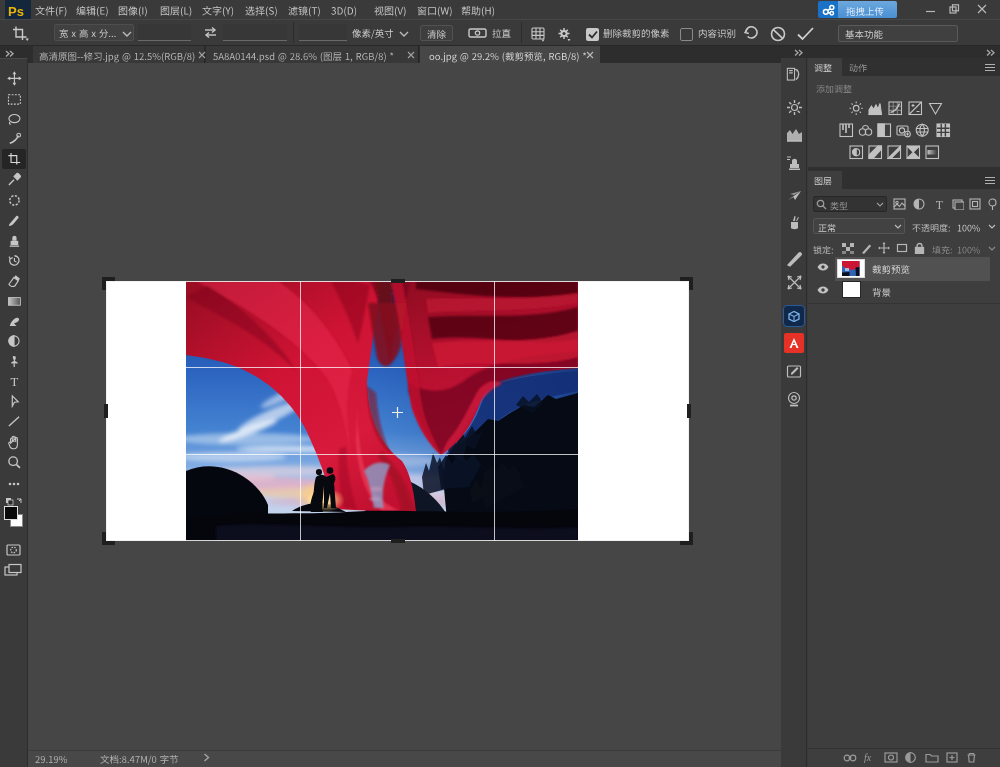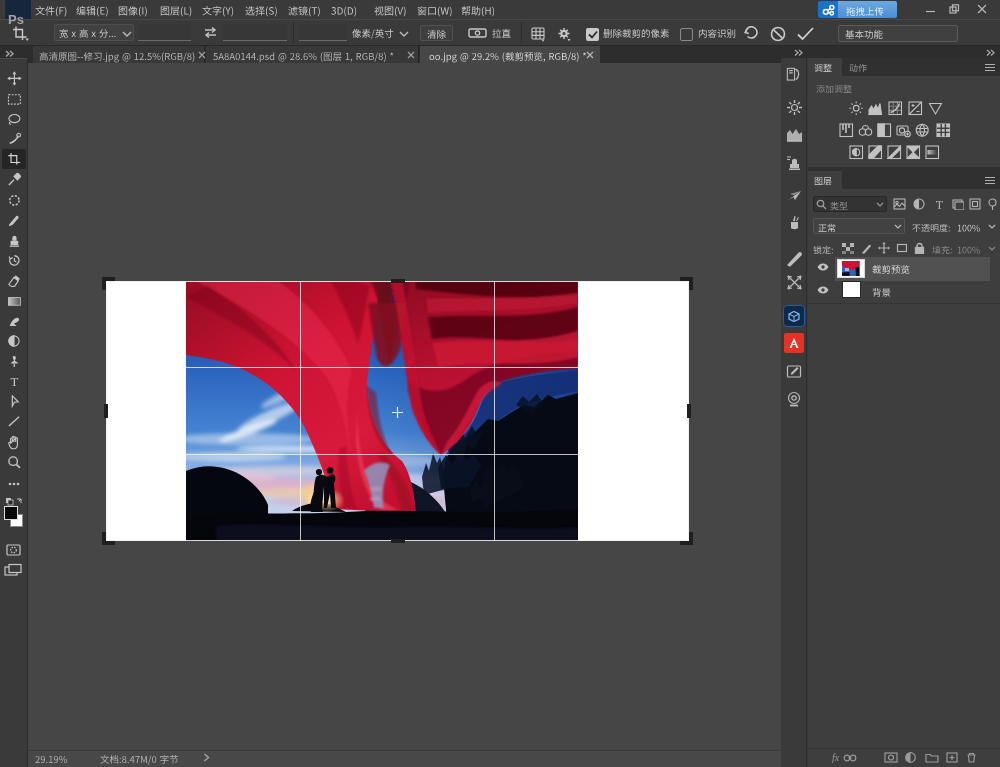--- a/index.html
+++ b/index.html
@@ -10,21 +10,21 @@
 <div class="abs" style="left:0px;top:0px;width:1000px;height:19px;background:#3a3a3a"></div>
     <div class="abs" style="left:0px;top:19px;width:1000px;height:27px;background:#3a3a3a;border-top:1px solid #474747;border-bottom:1px solid #282828"></div>
     <div class="abs" style="left:0px;top:46px;width:1000px;height:17px;background:#2d2d2d"></div>
     <div class="abs" style="left:0px;top:58px;width:28px;height:709px;background:#3a3a3a;border-right:1px solid #2c2c2c;border-top:1px solid #4a4a4a"></div>
     <div class="abs" style="left:28px;top:63px;width:753px;height:687px;background:#464646"></div>
     <div class="abs" style="left:28px;top:750px;width:753px;height:17px;background:#484848;border-top:1px solid #3a3a3a"></div>
     <div class="abs" style="left:781px;top:58px;width:219px;height:709px;background:#3a3a3a"></div>
     <div class="abs" style="left:781px;top:58px;width:26px;height:709px;background:#3a3a3a;border-right:1px solid #2c2c2c"></div>
     <div class="abs" style="left:808px;top:58px;width:192px;height:709px;background:#3e3e3e"></div>
     <div class="abs" style="left:5px;top:0px;width:26px;height:19px;background:#15273d;border-radius:1px"></div>
-    <div class="abs" style="left:8px;top:12px;font:bold 13px 'Liberation Sans',sans-serif;color:#a3a3a3">Ps</div>
+    <div class="abs" style="left:8px;top:4px;font:bold 13px 'Liberation Sans',sans-serif;color:#eab308">Ps</div>
     <svg style="position:absolute;left:35px;top:3px;overflow:visible" width="33" height="15">
       <path fill="#c9c9c9" transform="translate(0,11.6)" d="M4.2 -8.2C4.5 -7.7 4.9 -7.1 5 -6.7L5.8 -6.9C5.7 -7.3 5.3 -8 5 -8.5ZM0.5 -6.6V-5.9H2.1C2.6 -4.4 3.4 -3.1 4.5 -2C3.4 -1.1 2 -0.4 0.4 0.1C0.5 0.2 0.8 0.6 0.8 0.8C2.5 0.2 3.9 -0.5 5 -1.5C6.2 -0.5 7.5 0.3 9.2 0.7C9.3 0.5 9.5 0.2 9.7 0C8.1 -0.4 6.7 -1.1 5.6 -2C6.6 -3 7.4 -4.3 8 -5.9H9.5V-6.6ZM5 -2.5C4.1 -3.5 3.4 -4.6 2.8 -5.9H7.1C6.6 -4.5 5.9 -3.4 5 -2.5Z M13.2 -3.4V-2.7H16V0.8H16.8V-2.7H19.5V-3.4H16.8V-5.6H19.1V-6.4H16.8V-8.3H16V-6.4H14.7C14.8 -6.8 14.9 -7.3 15 -7.8L14.3 -7.9C14.1 -6.6 13.7 -5.3 13.1 -4.5C13.3 -4.4 13.6 -4.2 13.7 -4.1C14 -4.5 14.2 -5 14.5 -5.6H16V-3.4ZM12.7 -8.4C12.1 -6.9 11.3 -5.4 10.3 -4.4C10.4 -4.2 10.7 -3.8 10.8 -3.6C11.1 -4 11.4 -4.4 11.7 -4.8V0.8H12.4V-6C12.8 -6.7 13.1 -7.4 13.4 -8.2Z M22.4 2 22.9 1.7C22.1 0.3 21.7 -1.4 21.7 -3.1C21.7 -4.8 22.1 -6.5 22.9 -7.9L22.4 -8.2C21.5 -6.7 20.9 -5.1 20.9 -3.1C20.9 -1.1 21.5 0.5 22.4 2Z M24.4 0H25.3V-3.3H28.1V-4.1H25.3V-6.5H28.6V-7.3H24.4Z M29.9 2C30.8 0.5 31.4 -1.1 31.4 -3.1C31.4 -5.1 30.8 -6.7 29.9 -8.2L29.3 -7.9C30.2 -6.5 30.6 -4.8 30.6 -3.1C30.6 -1.4 30.2 0.3 29.3 1.7Z"></path>
     </svg>
     <svg style="position:absolute;left:76px;top:3px;overflow:visible" width="34" height="15">
       <path fill="#c9c9c9" transform="translate(0,11.6)" d="M0.4 -0.5 0.6 0.1C1.4 -0.2 2.5 -0.6 3.5 -1L3.3 -1.6C2.2 -1.2 1.1 -0.8 0.4 -0.5ZM0.6 -4.2C0.8 -4.3 1 -4.4 2 -4.5C1.7 -3.9 1.3 -3.4 1.2 -3.2C0.9 -2.8 0.7 -2.5 0.5 -2.5C0.5 -2.3 0.6 -2 0.7 -1.8C0.9 -1.9 1.2 -2 3.4 -2.6C3.4 -2.7 3.3 -3 3.3 -3.2L1.7 -2.8C2.4 -3.7 3.1 -4.9 3.6 -6L3 -6.3C2.9 -5.9 2.6 -5.5 2.5 -5.2L1.3 -5C1.9 -5.9 2.5 -7.1 2.9 -8.2L2.1 -8.4C1.8 -7.2 1.1 -5.9 0.9 -5.5C0.7 -5.2 0.6 -5 0.4 -4.9C0.5 -4.7 0.6 -4.4 0.6 -4.2ZM6.2 -3.5V-2H5.4V-3.5ZM6.8 -3.5H7.5V-2H6.8ZM4.8 -4.1V0.7H5.4V-1.4H6.2V0.5H6.8V-1.4H7.5V0.5H8V-1.4H8.7V0.1C8.7 0.1 8.7 0.2 8.6 0.2C8.5 0.2 8.4 0.2 8.1 0.2C8.2 0.3 8.3 0.6 8.3 0.7C8.7 0.7 8.9 0.7 9.1 0.6C9.3 0.5 9.3 0.4 9.3 0.1V-4.1L8.7 -4.1ZM8 -3.5H8.7V-2H8ZM6 -8.3C6.2 -8 6.4 -7.6 6.5 -7.3H4.1V-5.2C4.1 -3.6 4 -1.4 3.1 0.2C3.3 0.3 3.6 0.5 3.7 0.6C4.7 -1 4.8 -3.4 4.8 -5H9.2V-7.3H7.3C7.2 -7.7 7 -8.1 6.8 -8.5ZM4.8 -6.7H8.5V-5.6H4.8Z M15.5 -7.5H18.2V-6.5H15.5ZM14.8 -8.1V-5.9H18.9V-8.1ZM10.8 -3.3C10.9 -3.4 11.2 -3.5 11.5 -3.5H12.4V-2L10.4 -1.7L10.6 -0.9L12.4 -1.3V0.8H13.1V-1.5L14.3 -1.7L14.2 -2.3L13.1 -2.1V-3.5H14.1V-4.1H13.1V-5.7H12.4V-4.1H11.5C11.8 -4.8 12 -5.7 12.3 -6.5H14.1V-7.2H12.5C12.6 -7.6 12.6 -7.9 12.7 -8.2L12 -8.4C11.9 -8 11.8 -7.6 11.7 -7.2H10.5V-6.5H11.6C11.4 -5.7 11.2 -5 11.1 -4.8C10.9 -4.4 10.8 -4 10.6 -4C10.7 -3.8 10.8 -3.5 10.8 -3.3ZM18.1 -4.7V-3.9H15.6V-4.7ZM14 -0.8 14.1 -0.1 18.1 -0.4V0.8H18.9V-0.5L19.6 -0.5L19.6 -1.2L18.9 -1.1V-4.7H19.5V-5.4H14.2V-4.7H14.9V-0.8ZM18.1 -3.3V-2.4H15.6V-3.3ZM18.1 -1.9V-1.1L15.6 -0.9V-1.9Z M22.4 2 22.9 1.7C22.1 0.3 21.7 -1.4 21.7 -3.1C21.7 -4.8 22.1 -6.5 22.9 -7.9L22.4 -8.2C21.5 -6.7 20.9 -5.1 20.9 -3.1C20.9 -1.1 21.5 0.5 22.4 2Z M24.4 0H28.7V-0.8H25.3V-3.5H28.1V-4.2H25.3V-6.5H28.6V-7.3H24.4Z M30.3 2C31.2 0.5 31.7 -1.1 31.7 -3.1C31.7 -5.1 31.2 -6.7 30.3 -8.2L29.7 -7.9C30.6 -6.5 31 -4.8 31 -3.1C31 -1.4 30.6 0.3 29.7 1.7Z"></path>
     </svg>
     <svg style="position:absolute;left:118px;top:3px;overflow:visible" width="31" height="15">
       <path fill="#c9c9c9" transform="translate(0,11.6)" d="M3.8 -2.8C4.5 -2.6 5.6 -2.3 6.1 -2L6.4 -2.5C5.9 -2.8 4.9 -3.1 4.1 -3.2ZM2.8 -1.5C4.1 -1.4 5.9 -1 6.8 -0.6L7.2 -1.2C6.2 -1.5 4.5 -1.9 3.1 -2ZM0.8 -8V0.8H1.6V0.4H8.4V0.8H9.2V-8ZM1.6 -0.3V-7.3H8.4V-0.3ZM4.1 -7.1C3.6 -6.3 2.8 -5.5 1.9 -5C2.1 -4.9 2.3 -4.6 2.5 -4.5C2.8 -4.7 3.1 -5 3.4 -5.2C3.7 -4.9 4 -4.6 4.4 -4.3C3.6 -3.9 2.6 -3.6 1.7 -3.5C1.9 -3.3 2 -3 2.1 -2.9C3.1 -3.1 4.1 -3.5 5.1 -4C5.9 -3.5 6.9 -3.2 7.8 -3C7.9 -3.1 8.1 -3.4 8.2 -3.5C7.4 -3.7 6.5 -4 5.7 -4.3C6.4 -4.8 7.1 -5.4 7.5 -6.1L7.1 -6.3L7 -6.3H4.4C4.5 -6.5 4.7 -6.7 4.8 -6.9ZM3.8 -5.6 3.9 -5.7H6.4C6.1 -5.3 5.6 -5 5.1 -4.7C4.5 -4.9 4.1 -5.3 3.8 -5.6Z M14.9 -7.1H16.7C16.5 -6.8 16.3 -6.5 16.1 -6.3H14.2C14.4 -6.6 14.7 -6.8 14.9 -7.1ZM14.9 -8.4C14.4 -7.5 13.7 -6.5 12.6 -5.7C12.7 -5.6 12.9 -5.4 13.1 -5.2C13.2 -5.4 13.4 -5.5 13.6 -5.7V-4.1H15.1C14.7 -3.7 13.9 -3.3 12.9 -3C13 -2.8 13.2 -2.6 13.3 -2.5C14.2 -2.8 14.9 -3.1 15.3 -3.5C15.5 -3.4 15.6 -3.2 15.8 -3C15.1 -2.4 13.8 -1.8 12.9 -1.5C13 -1.4 13.2 -1.2 13.3 -1C14.2 -1.3 15.3 -2 16 -2.6C16.1 -2.4 16.2 -2.2 16.3 -2C15.5 -1.2 14 -0.5 12.8 -0.1C12.9 0 13.1 0.3 13.2 0.4C14.3 0.1 15.6 -0.6 16.4 -1.4C16.5 -0.8 16.4 -0.2 16.2 -0C16 0.1 15.9 0.2 15.7 0.2C15.5 0.2 15.3 0.1 15 0.1C15.1 0.3 15.2 0.6 15.2 0.8C15.4 0.8 15.7 0.8 15.8 0.8C16.2 0.8 16.4 0.7 16.7 0.5C17.1 0 17.3 -1 16.9 -2.1L17.4 -2.3C17.8 -1.2 18.4 -0.3 19.2 0.2C19.3 0.1 19.5 -0.2 19.7 -0.3C18.9 -0.8 18.3 -1.6 18 -2.6C18.4 -2.8 18.8 -3 19.1 -3.2L18.6 -3.7C18.1 -3.4 17.4 -2.9 16.8 -2.6C16.5 -3.1 16.2 -3.5 15.8 -3.9L16 -4.1H19V-6.3H16.9C17.1 -6.6 17.4 -7 17.6 -7.4L17.2 -7.7L17.1 -7.7H15.3L15.6 -8.3ZM14.2 -5.7H16C16 -5.4 15.9 -5.1 15.6 -4.7H14.2ZM16.6 -5.7H18.3V-4.7H16.4C16.6 -5.1 16.6 -5.4 16.6 -5.7ZM12.6 -8.4C12.1 -6.9 11.2 -5.4 10.3 -4.4C10.4 -4.2 10.7 -3.8 10.7 -3.6C11 -4 11.3 -4.3 11.6 -4.7V0.8H12.3V-5.9C12.7 -6.6 13.1 -7.4 13.3 -8.2Z M22.4 2 22.9 1.7C22.1 0.3 21.7 -1.4 21.7 -3.1C21.7 -4.8 22.1 -6.5 22.9 -7.9L22.4 -8.2C21.5 -6.7 20.9 -5.1 20.9 -3.1C20.9 -1.1 21.5 0.5 22.4 2Z M24.4 0H25.3V-7.3H24.4Z M27.3 2C28.2 0.5 28.8 -1.1 28.8 -3.1C28.8 -5.1 28.2 -6.7 27.3 -8.2L26.7 -7.9C27.6 -6.5 28 -4.8 28 -3.1C28 -1.4 27.6 0.3 26.7 1.7Z"></path>
     </svg>
     <svg style="position:absolute;left:160px;top:3px;overflow:visible" width="33" height="15">
@@ -840,21 +840,21 @@
     </svg>
     <div class="abs" style="left:808px;top:303px;width:192px;height:1px;background:#343434"></div>
     <div class="abs" style="left:808px;top:748px;width:192px;height:19px;background:#3e3e3e;border-top:1px solid #333"></div>
     <svg class="abs" style="left:843px;top:753px;" width="14" height="10">
       <g stroke="#9a9a9a" fill="none" stroke-width="1.2">
         <circle cx="4" cy="5" r="2.8"></circle>
         <circle cx="10" cy="5" r="2.8"></circle>
         <path d="M5.5 5h3"></path>
       </g>
     </svg>
-    <div class="abs" style="left:832px;top:752px;font:italic 10px 'Liberation Serif',serif;color:#9a9a9a">fx</div>
+    <div class="abs" style="left:864px;top:752px;font:italic 10px 'Liberation Serif',serif;color:#9a9a9a">fx</div>
     <svg class="abs" style="left:884px;top:752px;" width="14" height="11">
       <g stroke="#9a9a9a" fill="none" stroke-width="1.2">
         <rect x="1" y="1" width="12" height="9"></rect>
         <circle cx="7" cy="5.5" r="2.5"></circle>
       </g>
     </svg>
     <svg class="abs" style="left:905px;top:752px;" width="12" height="11">
       <circle cx="5.5" cy="5.5" r="4.8" stroke="#9a9a9a" fill="none" stroke-width="1.2"></circle>
       <path d="M5.5 0.7a4.8 4.8 0 0 0 0 9.6z" fill="#9a9a9a"></path>
     </svg>

